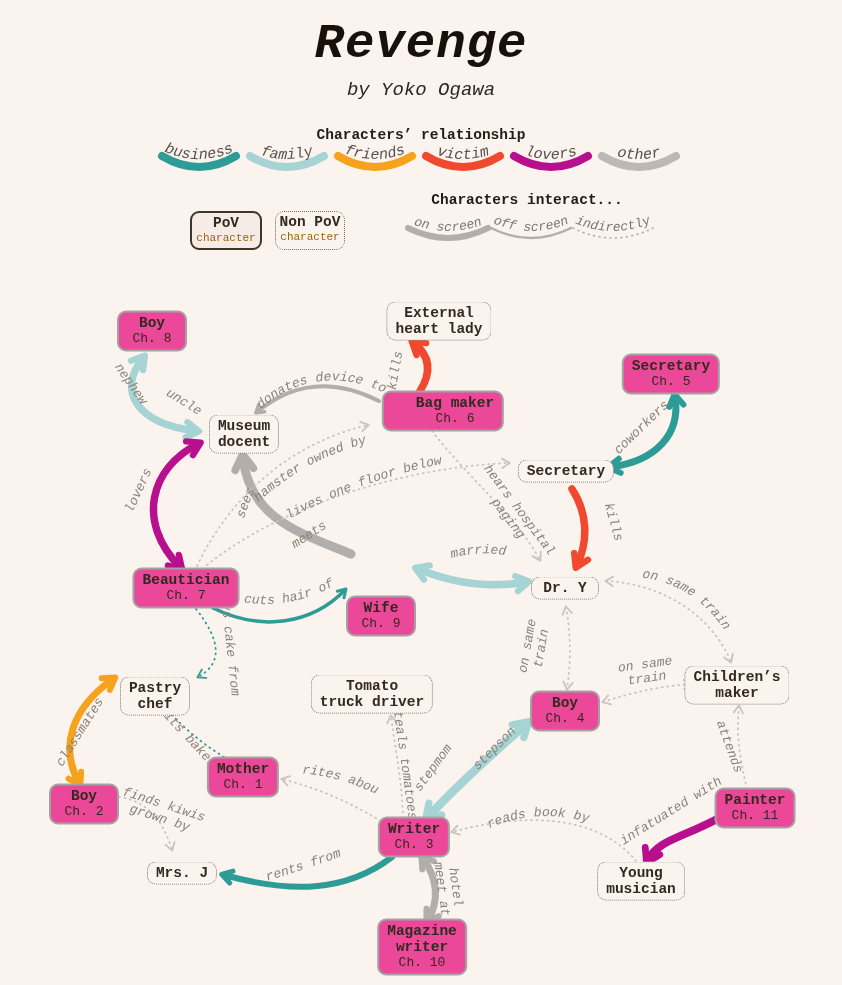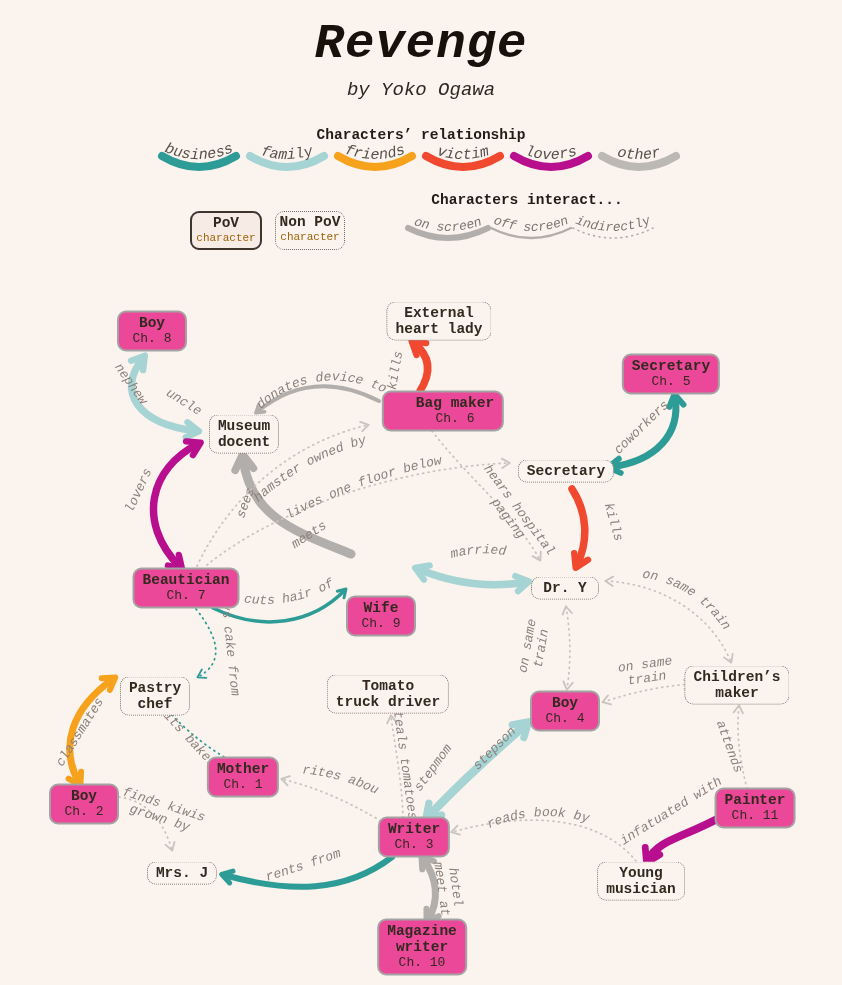--- a/index.html
+++ b/index.html
@@ -205,21 +205,21 @@
         <div>Dr. Y</div>
       </div>
       <div class="node" style="left: 186px; top: 588px;">
         <div>Beautician</div>
         <div class="chapter">Ch. 7</div>
       </div>
       <div class="node nonpov" style="left: 155px; top: 680px; margin-top: 16px;">
         <div>Pastry</div>
         <div>chef</div>
       </div>
-      <div class="node nonpov" style="left: 388px; top: 694px;">
+      <div class="node nonpov" style="left: 372px; top: 694px;">
         <div>Tomato</div>
         <div>truck driver</div>
       </div>
       <div class="node" style="left: 565px; top: 711px;">
         <div>Boy</div>
         <div class="chapter">Ch. 4</div>
       </div>
       <div class="node nonpov" style="left: 737px; top: 685px;">
         <div>Children’s</div>
         <div>maker</div>

